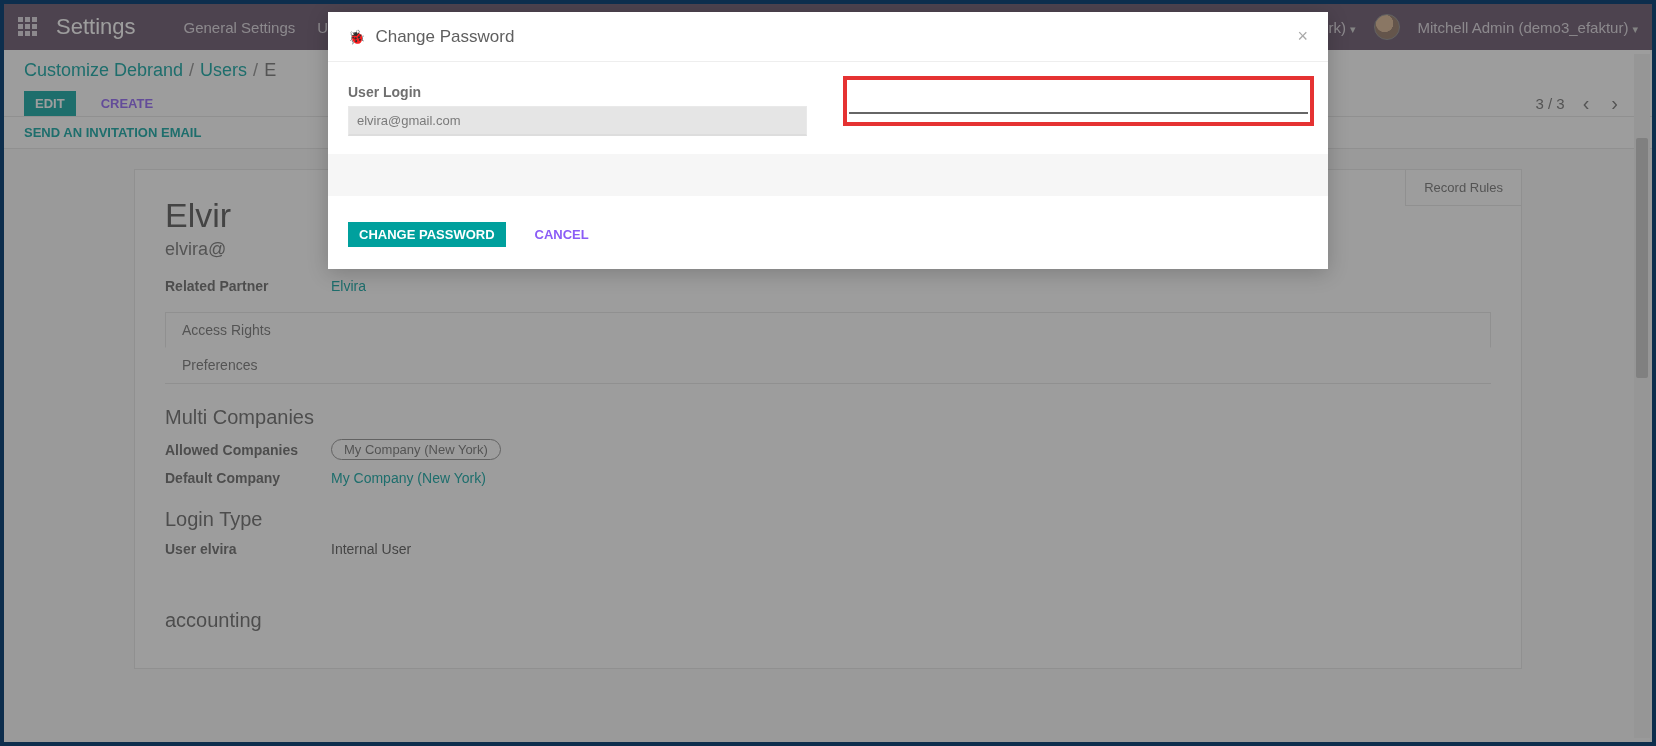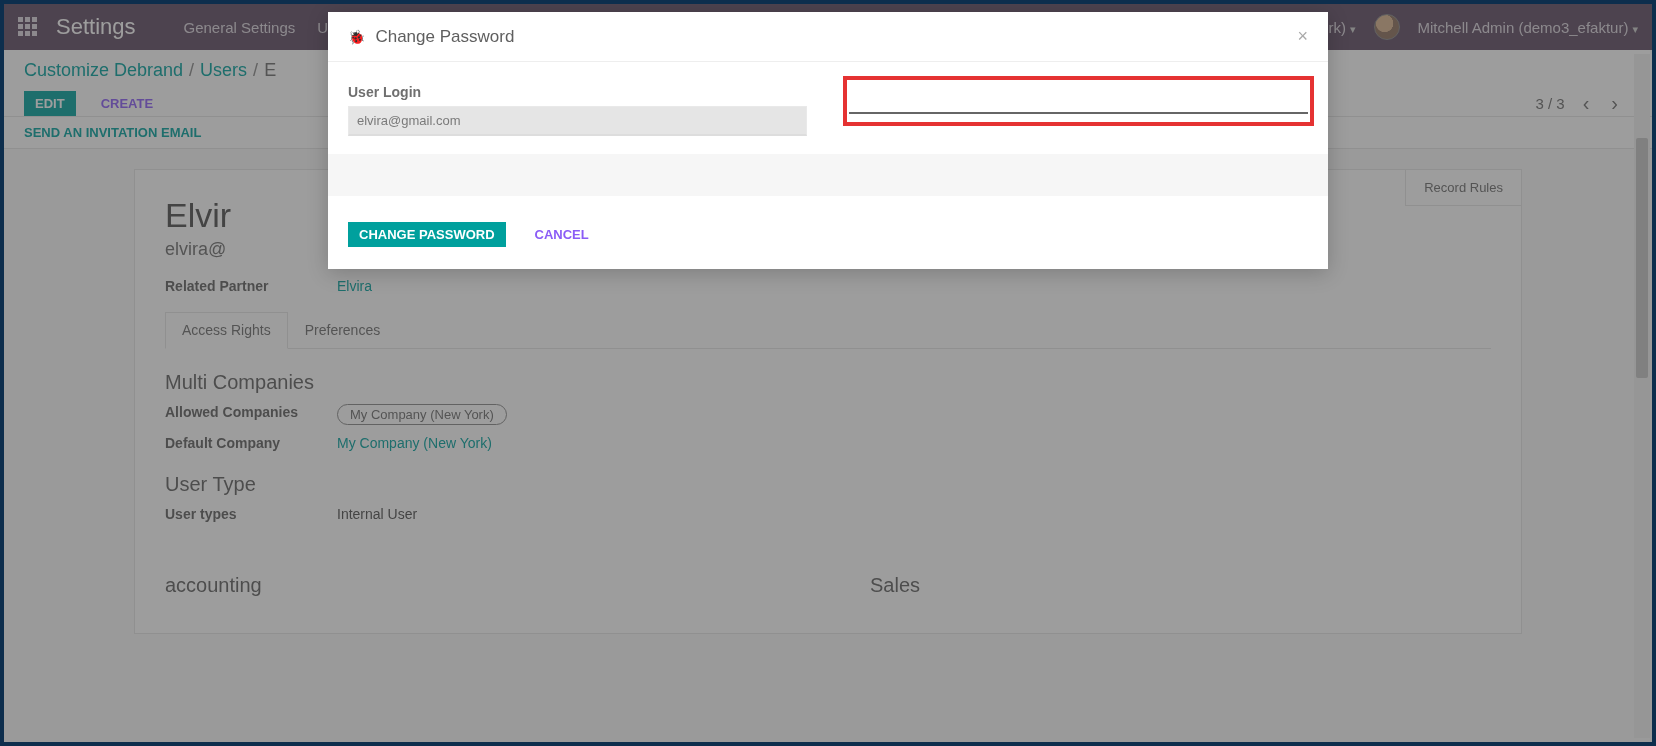--- a/index.html
+++ b/index.html
@@ -110,25 +110,25 @@
   padding:26px 30px;
   position:relative;
 }
 .smart-btns { position:absolute; top:0; right:0; display:flex;align-items:flex-end; }
 .smart-btn {
   border:1px solid #e5e5e5; border-top:none; border-right:none;
   padding:10px 18px; font-size:13px; color:#6c6c6c;
 }
 .user-name { font-size:34px; color:#4c4c4c; margin-bottom:4px;}
 .user-email { font-size:18px; color:#6c6c6c; margin-bottom:18px;}
-.field-row { display:flex; gap:12px; margin-bottom:10px; font-size:14px;}
+.field-row { display:flex; gap:6px; align-items:center; margin-bottom:10px; font-size:14px;}
 .field-row .label { width:160px; font-weight:700; color:#5f5f5f;}
 .field-row .value.link { color:#00a09d; }
 
-.tabs { display:flex; margin-top:18px; border-bottom:1px solid #e5e5e5;}
+.tabs { display:flex; margin-top:18px; border-bottom:1px solid #e5e5e5;flex-direction:column;}
 .tab { padding:9px 16px; border:1px solid transparent; color:#6c6c6c; cursor:pointer; font-size:14px;}
 .tab.active { border:1px solid #e5e5e5; border-bottom:1px solid #fff; background:#fff; margin-bottom:-1px;}
 
 .section-title { font-size:20px; color:#5f5f5f; margin:22px 0 10px;}
 .chip {
   display:inline-block; border:1px solid #888; border-radius:14px;
   padding:2px 12px; font-size:13px; color:#6c6c6c;
 }
 .two-col { display:flex; gap:84px; margin-top:30px;}
 .two-col .col { flex:1; }
@@ -265,32 +265,29 @@
     <div class="section-title">Multi Companies</div>
     <div class="field-row">
       <span class="label">Allowed Companies</span>
       <span class="chip">My Company (New York)</span>
     </div>
     <div class="field-row">
       <span class="label">Default Company</span>
       <span class="value link">My Company (New York)</span>
     </div>
 
-    <div class="section-title">User Type</div>
+    <div class="section-title">Login Type</div>
     <div class="field-row">
-      <span class="label">User types</span>
+      <span class="label">User elvira</span>
       <span class="value">Internal User</span>
     </div>
 
     <div class="two-col">
       <div class="col">
           <div class="section-title">accounting</div>
-        </div>
-      <div class="col">
-          <div class="section-title">Sales</div>
         </div>
     </div>
   </div>
 </div>
 
 <div class="scrollbar">
   <div class="thumb"></div>
 </div>
 
 <div class="overlay">

